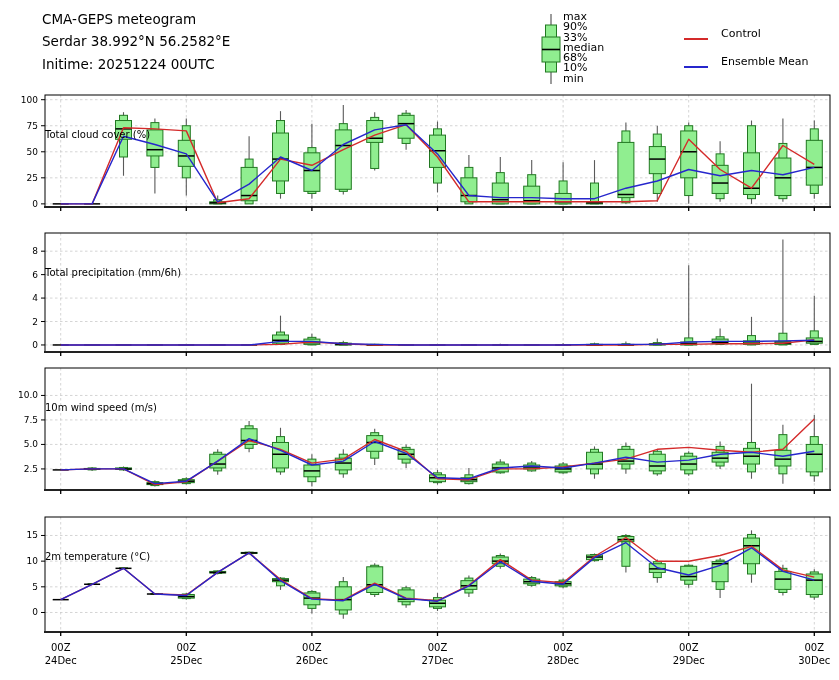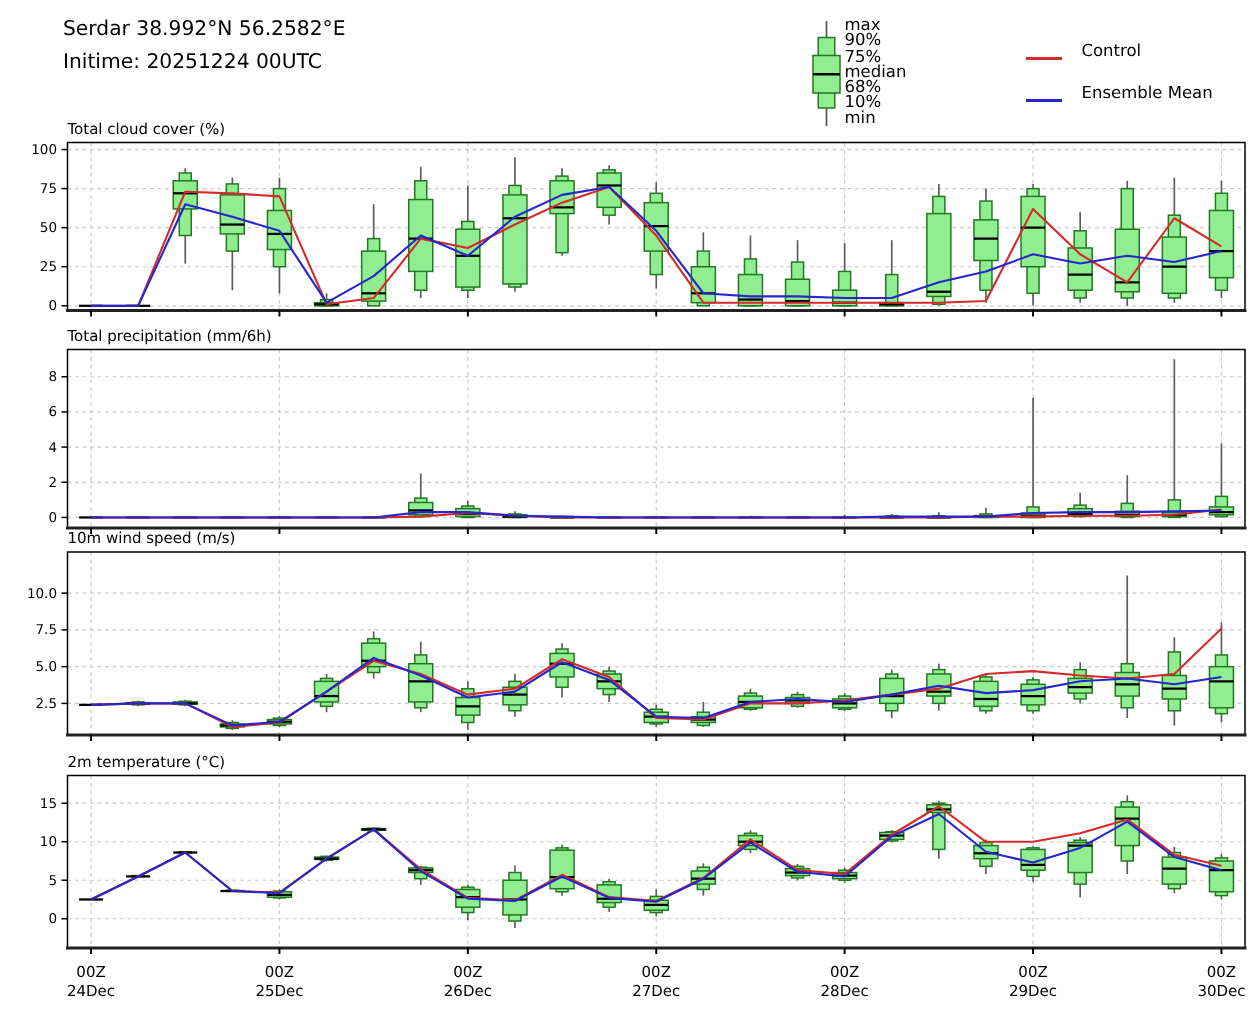--- a/index.html
+++ b/index.html
@@ -1,19 +1,19 @@
 <!DOCTYPE html>
 <html><head>
 <meta charset="utf-8">
 <style>
   html,body{margin:0;padding:0;background:#fff;}
   .page{position:relative;width:839px;height:680px;background:#fff;overflow:hidden;
         font-family:"DejaVu Sans","Liberation Sans",sans-serif;color:#000;}
   .hdr{position:absolute;left:42px;top:8px;font-size:13.5px;line-height:22.3px;white-space:nowrap;}
-  .panel-title{position:absolute;left:45px;font-size:10px;white-space:nowrap;}
+  .panel-title{position:absolute;left:45px;font-size:10px;white-space:nowrap;margin-top:48px;}
   #chart{position:absolute;left:0;top:0;}
   .glyph-wrap{position:absolute;left:537px;top:6px;width:30px;height:88px;}
   .glyph-labels{position:absolute;left:563px;top:12px;font-size:11px;line-height:10.3px;white-space:nowrap;}
   .legend-entry{position:absolute;display:flex;align-items:flex-end;gap:13px;font-size:11px;white-space:nowrap;}
   .legend-entry .swatch{display:inline-block;width:24px;height:2px;}
   .le-control{left:684px;top:27px;}
   .le-mean{left:684px;top:55px;}
 </style>
 </head>
 <body>
@@ -554,41 +554,42 @@
         <text x="563.1" y="651" text-anchor="middle" font-size="10px" fill="#000">00Z</text>
         <text x="563.1" y="664" text-anchor="middle" font-size="10px" fill="#000">28Dec</text>
         <text x="688.6999999999999" y="651" text-anchor="middle" font-size="10px" fill="#000">00Z</text>
         <text x="688.6999999999999" y="664" text-anchor="middle" font-size="10px" fill="#000">29Dec</text>
         <text x="814.3" y="651" text-anchor="middle" font-size="10px" fill="#000">00Z</text>
         <text x="814.3" y="664" text-anchor="middle" font-size="10px" fill="#000">30Dec</text>
       </g>
     </svg>
 
   <div class="hdr">
+    <div>CMA-GEPS meteogram</div>
     <div>Serdar 38.992°N 56.2582°E</div>
     <div>Initime: 20251224 00UTC</div>
   </div>
 
   <div class="panel-title" style="top:81px">Total cloud cover (%)</div>
   <div class="panel-title" style="top:219px">Total precipitation (mm/6h)</div>
   <div class="panel-title" style="top:354px">10m wind speed (m/s)</div>
   <div class="panel-title" style="top:503px">2m temperature (°C)</div>
 
   <div class="glyph-wrap">
     <svg id="glyph" width="30" height="88">
         <line x1="14" x2="14" y1="8" y2="78" stroke="#5a5a5a" stroke-width="1.2"></line>
         <rect x="8.5" y="19" width="11" height="47" fill="#90ee90" stroke="#217821" stroke-width="1"></rect>
         <rect x="5" y="31" width="18" height="25" fill="#90ee90" stroke="#217821" stroke-width="1"></rect>
         <line x1="5" x2="23" y1="43.5" y2="43.5" stroke="#000000" stroke-width="1.6"></line>
       </svg>
   </div>
   <div class="glyph-labels">
     <div>max</div>
     <div>90%</div>
-    <div>75%</div>
+    <div>33%</div>
     <div>median</div>
     <div>68%</div>
     <div>10%</div>
     <div>min</div>
   </div>
 
   <div class="legend-entry le-control">
     <span class="swatch" style="background: rgb(212, 42, 42);"></span>
     <span>Control</span>
   </div>

